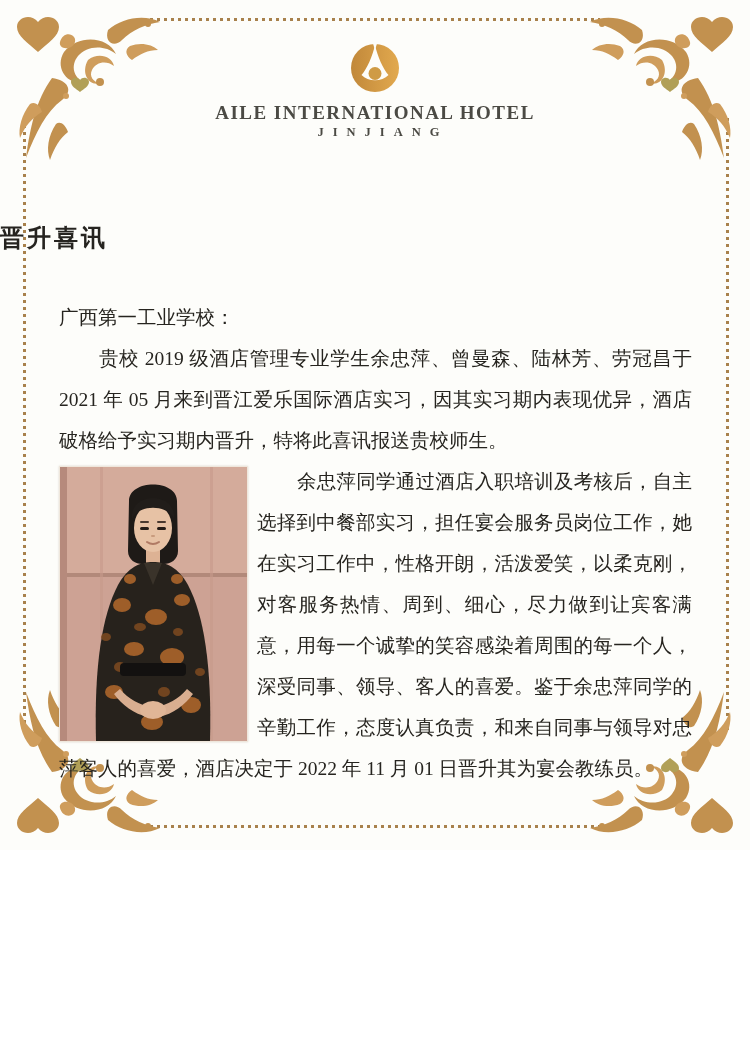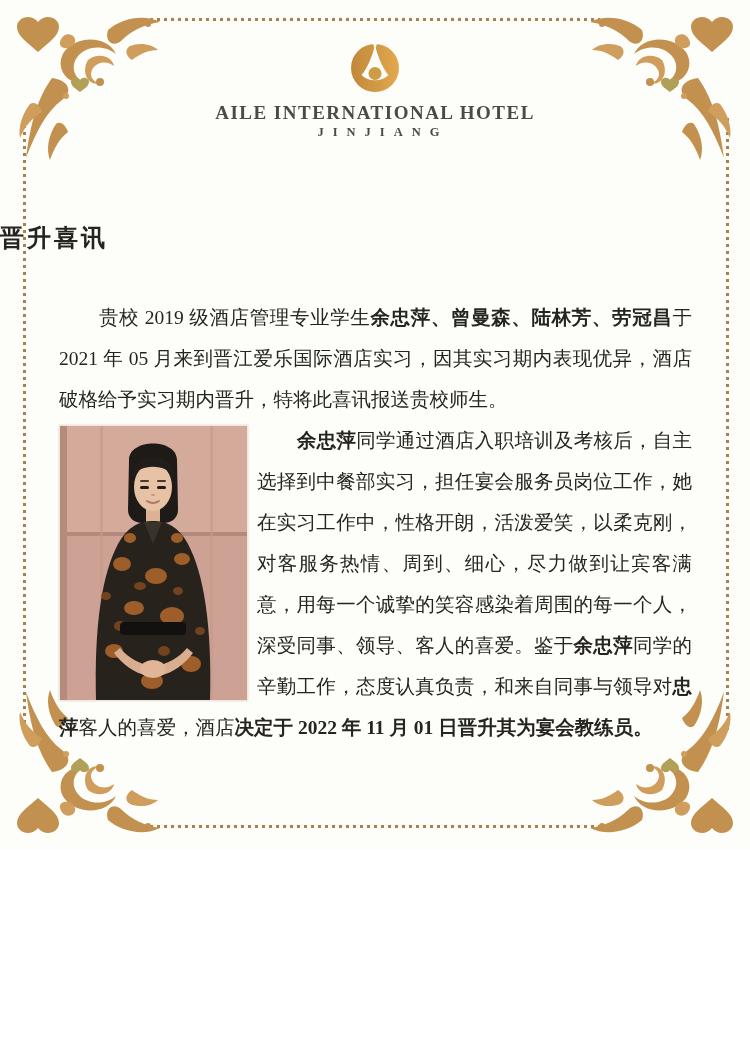--- a/index.html
+++ b/index.html
@@ -46,21 +46,21 @@
   }
 
   
   .letter{
     position:absolute;left:59px;top:297px;width:633px;
     font-size:19.5px;line-height:41px;color:#26241f;
     text-align:justify;text-justify:inter-ideograph;text-align-last:left;
   }
   .letter p{margin:0;}
   .indent{text-indent:2.05em;}
-  .b{font-weight:bold;}
+  .b{font-weight:normal;}
 
   .photo-wrap{
     float:left;width:187px;height:274px;
     margin:5px 9px 3px 0;
     border:1px solid #efe7dc;
     box-shadow:0 0 2px rgba(120,90,70,.25);
   }
   .photo-wrap svg{display:block;width:100%;height:100%;}
 </style>
 </head>
@@ -166,20 +166,23 @@
       </svg>
     </span>
     <div class="hotel-name">AILE INTERNATIONAL HOTEL</div>
     <div class="hotel-city">JINJIANG</div>
   </div>
 
   <div class="doc-title">晋升喜讯</div>
 
   <div class="letter">
 
+    <p>
+      <span>广西第一工业学校：</span>
+    </p>
 
     <p class="indent">
       <span>贵校 2019 级酒店管理专业学生</span><span class="b">余忠萍、曾曼森、陆林芳、劳冠昌</span><span>于 2021 年 05 月来到晋江爱乐国际酒店实习，因其实习期内表现优异，酒店破格给予实习期内晋升，特将此喜讯报送贵校师生。</span>
     </p>
 
     <p class="indent">
       <span class="photo-wrap">
         <svg viewBox="0 0 187 274" preserveAspectRatio="none">
           <rect width="187" height="274" fill="#cda294"></rect>
           <rect width="187" height="108" fill="#d4ab9b"></rect>

